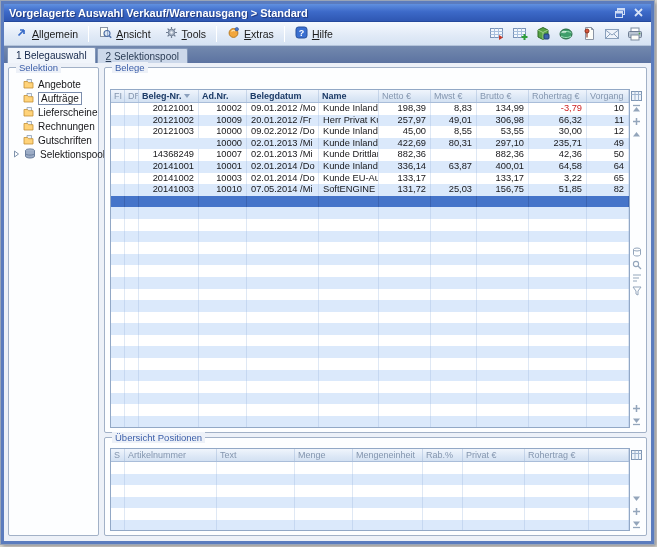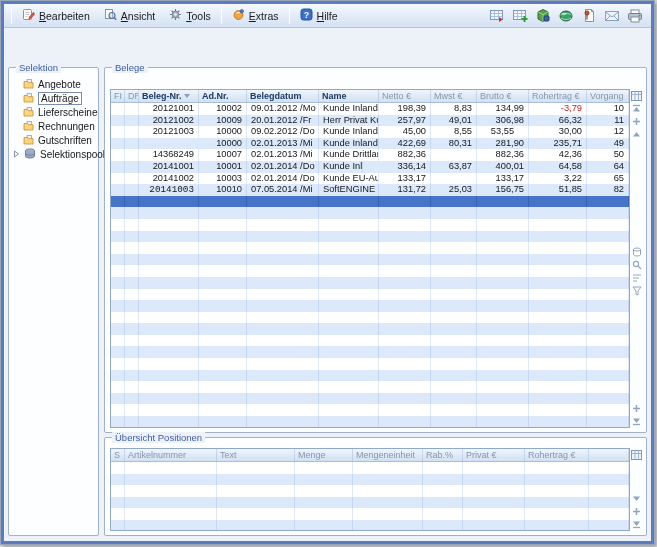--- a/index.html
+++ b/index.html
@@ -79,32 +79,46 @@
   
   .strip { width:13px; display:flex; flex-direction:column; align-items:center; padding-top:0; }
   .strip .sicon { display:inline-flex; width:11px; height:11px; align-items:center;
     justify-content:center; margin:1px 0; }
   .strip .spacer { flex:1; }
 </style>
 </head>
 <body>
 
 <div class="window">
+  <div class="titlebar">
+    <span class="title">Vorgelagerte Auswahl Verkauf/Warenausgang &gt; Standard</span>
+    <span class="tb-btn">
+      <svg width="11" height="10" viewBox="0 0 11 10">
+          <rect x="2.5" y="0.5" width="7" height="6" fill="none" stroke="#cfdcf5"></rect>
+          <rect x="2.5" y="0.5" width="7" height="2" fill="#cfdcf5"></rect>
+          <rect x="0.5" y="3.5" width="7" height="6" fill="#3d6ac9" stroke="#cfdcf5"></rect>
+          <rect x="0.5" y="3.5" width="7" height="2" fill="#cfdcf5"></rect>
+        </svg>
+    </span>
+    <span class="tb-btn">
+      <svg width="9" height="9" viewBox="0 0 9 9">
+          <path d="M1 1l7 7M8 1L1 8" stroke="#d7e2f7" stroke-width="1.8"></path>
+        </svg>
+    </span>
+  </div>
 
   <div class="menubar">
     <span id="menu-items" style="display:inline-flex;align-items:center;">
-        <span class="menu-sep"></span>
         <span class="menu-item">
           <span><svg width="13" height="13" viewBox="0 0 13 13">
-              <rect x="1.5" y="1.5" width="8" height="10" rx="1" fill="#fdfdf6" stroke="#8a94a4"></rect>
-              <path d="M3.5 4.5h4M3.5 6.5h4M3.5 8.5h2" stroke="#b9c2cf" stroke-width=".9"></path>
-              <path d="M11.8 4L7.5 8.6 6.8 11l2.3-.7 3.4-3.7z" fill="#d8553a" stroke="#a03c28" stroke-width=".5"></path>
+              <path d="M3.5 9.5L9 4M9 4H5M9 4v4" stroke="#3a6cc8" stroke-width="1.7" fill="none"></path>
             </svg></span>
-          <span><u>B</u>earbeiten</span>
-        </span>
+          <span><u>A</u>llgemein</span>
+        </span>
+        <span class="menu-sep"></span>
         <span class="menu-item">
           <span><svg width="13" height="13" viewBox="0 0 13 13">
               <rect x="1.5" y="1.5" width="7" height="9" fill="#fdfdf6" stroke="#8a94a4"></rect>
               <circle cx="8" cy="7.5" r="3" fill="rgba(180,205,240,.45)" stroke="#4f6fa5" stroke-width="1.1"></circle>
               <path d="M10.2 9.8l2 2" stroke="#4f6fa5" stroke-width="1.5"></path>
             </svg></span>
           <span><u>A</u>nsicht</span>
         </span>
         <span class="menu-item">
           <span><svg width="13" height="13" viewBox="0 0 13 13">
@@ -179,20 +193,24 @@
           <svg width="16" height="14" viewBox="0 0 16 14">
             <rect x="4" y="1" width="8" height="4" fill="#fff" stroke="#7d8ca0"></rect>
             <rect x="1.5" y="4.5" width="13" height="6" rx="1" fill="#b9c4d2" stroke="#6e7d93"></rect>
             <rect x="4" y="8" width="8" height="5" fill="#fdfdf8" stroke="#7d8ca0"></rect>
             <circle cx="12.5" cy="6.5" r=".9" fill="#4e9e44"></circle>
           </svg>
         </span>
       </span>
   </div>
 
+  <div class="tabstrip" id="tabstrip">
+      <span class="tab active">1 Belegauswahl</span>
+      <span class="tab inactive"><u>2</u> Selektionspool</span>
+    </div>
 
   <div class="content">
 
     <div class="gb gb-sidebar">
       <span class="gb-label">Selektion</span>
       <div class="side-items" id="sidebar-items">
           <div class="side-item">
             <span><svg width="11" height="11" viewBox="0 0 11 11">
                 <path d="M4 1.5h4.5v6H4z" fill="#eef3fb" stroke="#7f93ad" stroke-width=".7"></path>
                 <path d="M1 3.5h3.5l1 1.2H10V10H1z" fill="#ffd37a" stroke="#c39136" stroke-width=".8"></path>
@@ -311,34 +329,34 @@
             </div>
             <div class="grow">
               <span class="gc" style="width: 14px; flex: 0 0 auto;"></span>
               <span class="gc" style="width: 14px; flex: 0 0 auto;"></span>
               <span class="gc r" style="width: 60px; flex: 0 0 auto;">20121003</span>
               <span class="gc r" style="width: 48px; flex: 0 0 auto;">10000</span>
               <span class="gc" style="width: 72px; flex: 0 0 auto;">09.02.2012 /Do</span>
               <span class="gc" style="flex: 1 1 0%;">Kunde Inland mit Zahlungskondition</span>
               <span class="gc r" style="width: 52px; flex: 0 0 auto;">45,00</span>
               <span class="gc r" style="width: 46px; flex: 0 0 auto;">8,55</span>
-              <span class="gc r" style="width: 52px; flex: 0 0 auto; text-align: center;">53,55</span>
+              <span class="gc r" style="width: 52px; flex: 0 0 auto;">53,55</span>
               <span class="gc r" style="width: 58px; flex: 0 0 auto;">30,00</span>
               <span class="gc r" style="width: 42px; flex: 0 0 auto;">12</span>
             </div>
             <div class="grow alt">
               <span class="gc" style="width: 14px; flex: 0 0 auto;"></span>
               <span class="gc" style="width: 14px; flex: 0 0 auto;"></span>
               <span class="gc r" style="width: 60px; flex: 0 0 auto; margin-top: 19px;">20131001</span>
               <span class="gc r" style="width: 48px; flex: 0 0 auto;">10000</span>
               <span class="gc" style="width: 72px; flex: 0 0 auto;">02.01.2013 /Mi</span>
               <span class="gc" style="flex: 1 1 0%;">Kunde Inland mit Zahlungskondition</span>
               <span class="gc r" style="width: 52px; flex: 0 0 auto;">422,69</span>
               <span class="gc r" style="width: 46px; flex: 0 0 auto;">80,31</span>
-              <span class="gc r" style="width: 52px; flex: 0 0 auto;">281,90</span>
+              <span class="gc r" style="width: 52px; flex: 0 0 auto;">297,10</span>
               <span class="gc r" style="width: 58px; flex: 0 0 auto;">235,71</span>
               <span class="gc r" style="width: 42px; flex: 0 0 auto;">49</span>
             </div>
             <div class="grow">
               <span class="gc" style="width: 14px; flex: 0 0 auto;"></span>
               <span class="gc" style="width: 14px; flex: 0 0 auto;"></span>
               <span class="gc r" style="width: 60px; flex: 0 0 auto;">14368249</span>
               <span class="gc r" style="width: 48px; flex: 0 0 auto;">10007</span>
               <span class="gc" style="width: 72px; flex: 0 0 auto;">02.01.2013 /Mi</span>
               <span class="gc" style="flex: 1 1 0%;">Kunde Drittland mit Zahlungskonditi</span>
@@ -348,21 +366,21 @@
               <span class="gc r" style="width: 58px; flex: 0 0 auto;">42,36</span>
               <span class="gc r" style="width: 42px; flex: 0 0 auto;">50</span>
             </div>
             <div class="grow alt">
               <span class="gc" style="width: 14px; flex: 0 0 auto;"></span>
               <span class="gc" style="width: 14px; flex: 0 0 auto;"></span>
               <span class="gc r" style="width: 60px; flex: 0 0 auto;">20141001</span>
               <span class="gc r" style="width: 48px; flex: 0 0 auto;">10001</span>
               <span class="gc" style="width: 72px; flex: 0 0 auto;">02.01.2014 /Do</span>
               <span class="gc" style="flex: 1 1 0%;">Kunde Inland</span>
-              <span class="gc r" style="width: 68px; flex: 0 0 auto;">336,14</span>
+              <span class="gc r" style="width: 52px; flex: 0 0 auto;">336,14</span>
               <span class="gc r" style="width: 46px; flex: 0 0 auto;">63,87</span>
               <span class="gc r" style="width: 52px; flex: 0 0 auto;">400,01</span>
               <span class="gc r" style="width: 58px; flex: 0 0 auto;">64,58</span>
               <span class="gc r" style="width: 42px; flex: 0 0 auto;">64</span>
             </div>
             <div class="grow">
               <span class="gc" style="width: 14px; flex: 0 0 auto;"></span>
               <span class="gc" style="width: 14px; flex: 0 0 auto;"></span>
               <span class="gc r" style="width: 60px; flex: 0 0 auto;">20141002</span>
               <span class="gc r" style="width: 48px; flex: 0 0 auto;">10003</span>
@@ -370,21 +388,21 @@
               <span class="gc" style="flex: 1 1 0%;">Kunde EU-Ausland mit Rabatt</span>
               <span class="gc r" style="width: 52px; flex: 0 0 auto;">133,17</span>
               <span class="gc r" style="width: 46px; flex: 0 0 auto;"></span>
               <span class="gc r" style="width: 52px; flex: 0 0 auto;">133,17</span>
               <span class="gc r" style="width: 58px; flex: 0 0 auto;">3,22</span>
               <span class="gc r" style="width: 42px; flex: 0 0 auto;">65</span>
             </div>
             <div class="grow alt">
               <span class="gc" style="width: 14px; flex: 0 0 auto;"></span>
               <span class="gc" style="width: 14px; flex: 0 0 auto;"></span>
-              <span class="gc r" style="width: 60px; flex: 0 0 auto; font-family: Liberation Mono, monospace;">20141003</span>
+              <span class="gc r" style="width: 60px; flex: 0 0 auto;">20141003</span>
               <span class="gc r" style="width: 48px; flex: 0 0 auto;">10010</span>
               <span class="gc" style="width: 72px; flex: 0 0 auto;">07.05.2014 /Mi</span>
               <span class="gc" style="flex: 1 1 0%;">SoftENGINE GmbH Markus Klemm</span>
               <span class="gc r" style="width: 52px; flex: 0 0 auto;">131,72</span>
               <span class="gc r" style="width: 46px; flex: 0 0 auto;">25,03</span>
               <span class="gc r" style="width: 52px; flex: 0 0 auto;">156,75</span>
               <span class="gc r" style="width: 58px; flex: 0 0 auto;">51,85</span>
               <span class="gc r" style="width: 42px; flex: 0 0 auto;">82</span>
             </div>
             <div class="grow sel">

